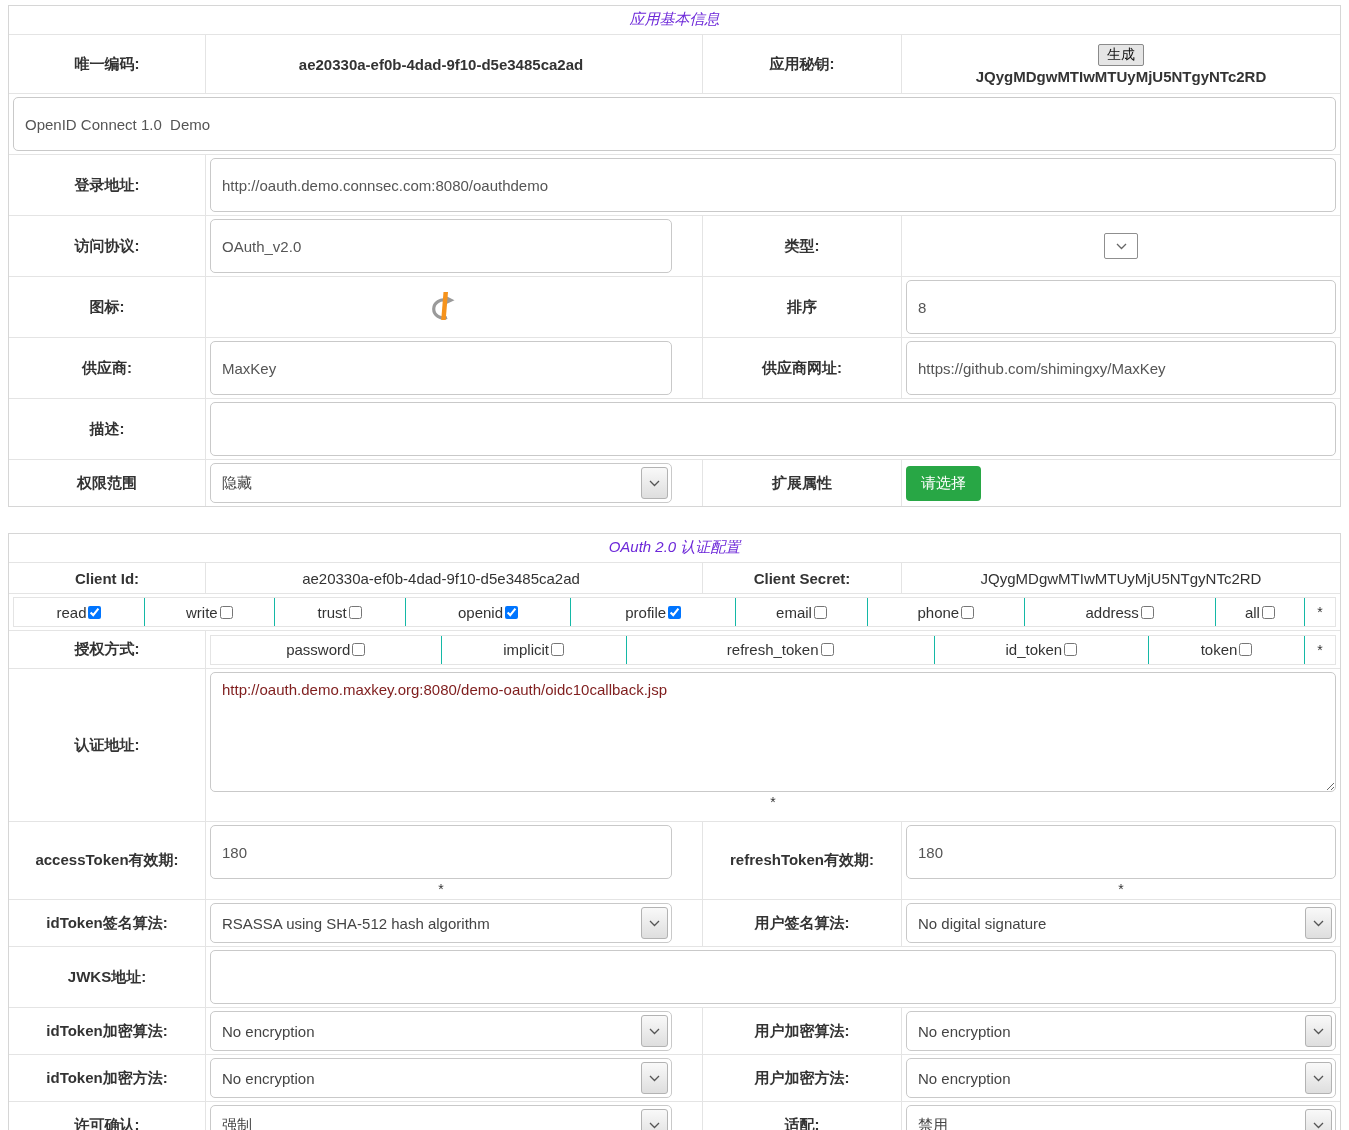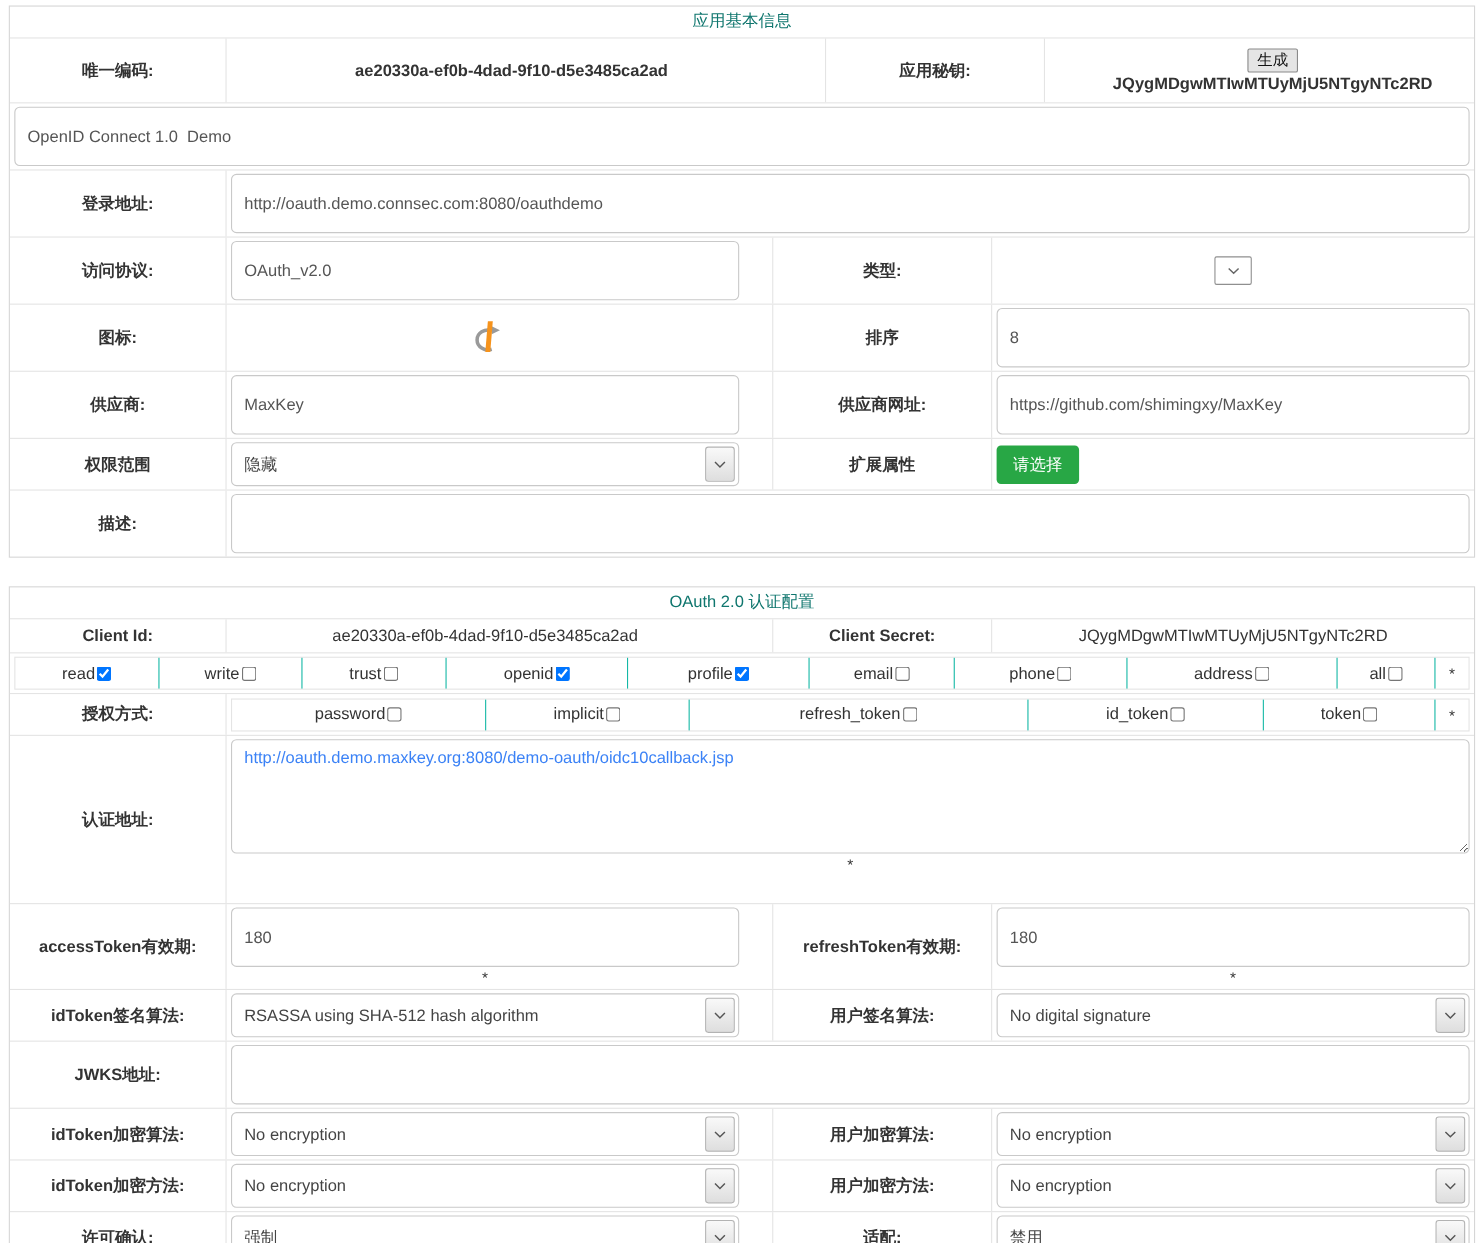--- a/index.html
+++ b/index.html
@@ -1,42 +1,42 @@
 <!DOCTYPE html>
 <html><head>
 <meta charset="utf-8">
 <style>
   html, body { margin:0; padding:0; background:#fff; min-width:1349px;
     font-family:"Liberation Sans", sans-serif; color:#333; }
   .page { width:1349px; box-sizing:border-box; padding:5px 8px 10px; }
 
   .panel { border:1px solid #d6d6d6; background:#fff; }
   .panel2 { margin-top:26px; }
-  .p-title { text-align:center; font-size:15px; padding:4px 0 5px; color:#0f766e; }
+  .p-title { text-align:center; font-size:15px; padding:4px 0 5px; color:#6d28d9;font-style:italic; }
 
   .frow { display:flex; align-items:stretch; border-top:1px solid #e4e4e4; } .h30 { min-height:30px; } .h35 { min-height:35px; }
-  .h37 { min-height:37px; } .h45 { min-height:45px; } .h58 { min-height:58px;gap:24px; }
+  .h37 { min-height:37px; } .h45 { min-height:45px; } .h58 { min-height:58px; }
   .h73 { min-height:73px; } .h152 { min-height:152px; }
 
   .lbl { flex:0 0 197px; width:197px; display:flex; align-items:center; justify-content:center;
     font-weight:700; font-size:15px; border-right:1px solid #e4e4e4; text-align:center; padding:0 4px; box-sizing:border-box; }
   .lbl2 { flex:0 0 200px; width:200px; display:flex; align-items:center; justify-content:center;
     font-weight:700; font-size:15px; border-left:1px solid #e4e4e4; border-right:1px solid #e4e4e4;
     text-align:center; padding:0 4px; box-sizing:border-box;margin-left:26px; }
   .f1 { flex:0 0 470px; width:470px; box-sizing:border-box; padding:3px 4px;
     display:flex; flex-direction:column; justify-content:center; }
   .f2 { flex:1 1 auto; box-sizing:border-box; padding:3px 4px;
     display:flex; flex-direction:column; justify-content:center; }
   .ffull { flex:1 1 auto; box-sizing:border-box; padding:3px 4px;
     display:flex; flex-direction:column; justify-content:center; }
 
   .inp { height:54px; width:100%; box-sizing:border-box; border:1px solid #c9c9c9; border-radius:5px;
     padding:0 11px; font-size:15px; color:#555; font-family:inherit; background:#fff; }
-  .txtarea { height:104px; width:100%; box-sizing:border-box; border:1px solid #c9c9c9; border-radius:5px;
-    padding:8px 11px; font-size:15px; color:#3b82f6; font-family:inherit; background:#fff; resize:both; }
+  .txtarea { height:120px; width:100%; box-sizing:border-box; border:1px solid #c9c9c9; border-radius:5px;
+    padding:8px 11px; font-size:15px; color:#7f1d1d; font-family:inherit; background:#fff; resize:both; }
 
   .sel { position:relative; height:38px; border:1px solid #c9c9c9; border-radius:5px; background:#fff;
     display:flex; align-items:center; padding:0 38px 0 11px; font-size:15px; color:#444; cursor:default; }
   .sel .ab { position:absolute; top:3px; bottom:3px; right:3px; width:25px; border:1px solid #b3b3b3;
     border-radius:3px; background:linear-gradient(#f9f9f9,#dedede); display:flex; align-items:center; justify-content:center; }
   .mini-sel { width:32px; height:24px; border:1px solid #8f8f8f; border-radius:2px; background:#fff;
     margin:0 auto; display:flex; align-items:center; justify-content:center; }
 
   .static-val { text-align:center; font-size:15px; color:#333; }
   .bold { font-weight:700; }
@@ -130,41 +130,41 @@
       <div class="f1">
           <input class="inp" type="text" value="MaxKey" style="">
         </div>
       <div class="lbl2">供应商网址:</div>
       <div class="f2">
           <input class="inp" type="text" value="https://github.com/shimingxy/MaxKey" style="">
         </div>
     </div>
 
     <div class="frow h45">
+      <div class="lbl">描述:</div>
+      <div class="ffull">
+          <input class="inp" type="text" value="" style="">
+        </div>
+    </div>
+
+    <div class="frow h45">
       <div class="lbl">权限范围</div>
       <div class="f1">
         <div class="sel">
           <span>隐藏</span>
           <span class="ab">
               <svg width="11" height="7" viewBox="0 0 11 7">
                 <polyline points="1,1 5.5,5.5 10,1" fill="none" stroke="#555" stroke-width="1.3"></polyline>
               </svg>
             </span>
         </div>
       </div>
       <div class="lbl2">扩展属性</div>
       <div class="f2">
           <button class="green-btn">请选择</button>
-        </div>
-    </div>
-
-    <div class="frow h45">
-      <div class="lbl">描述:</div>
-      <div class="ffull">
-          <input class="inp" type="text" value="" style="">
         </div>
     </div>
   </div>
 
   <div class="panel panel2">
     <div class="p-title">OAuth 2.0 认证配置</div>
 
     <div class="frow h30">
       <div class="lbl">Client Id:</div>
       <div class="f1">

